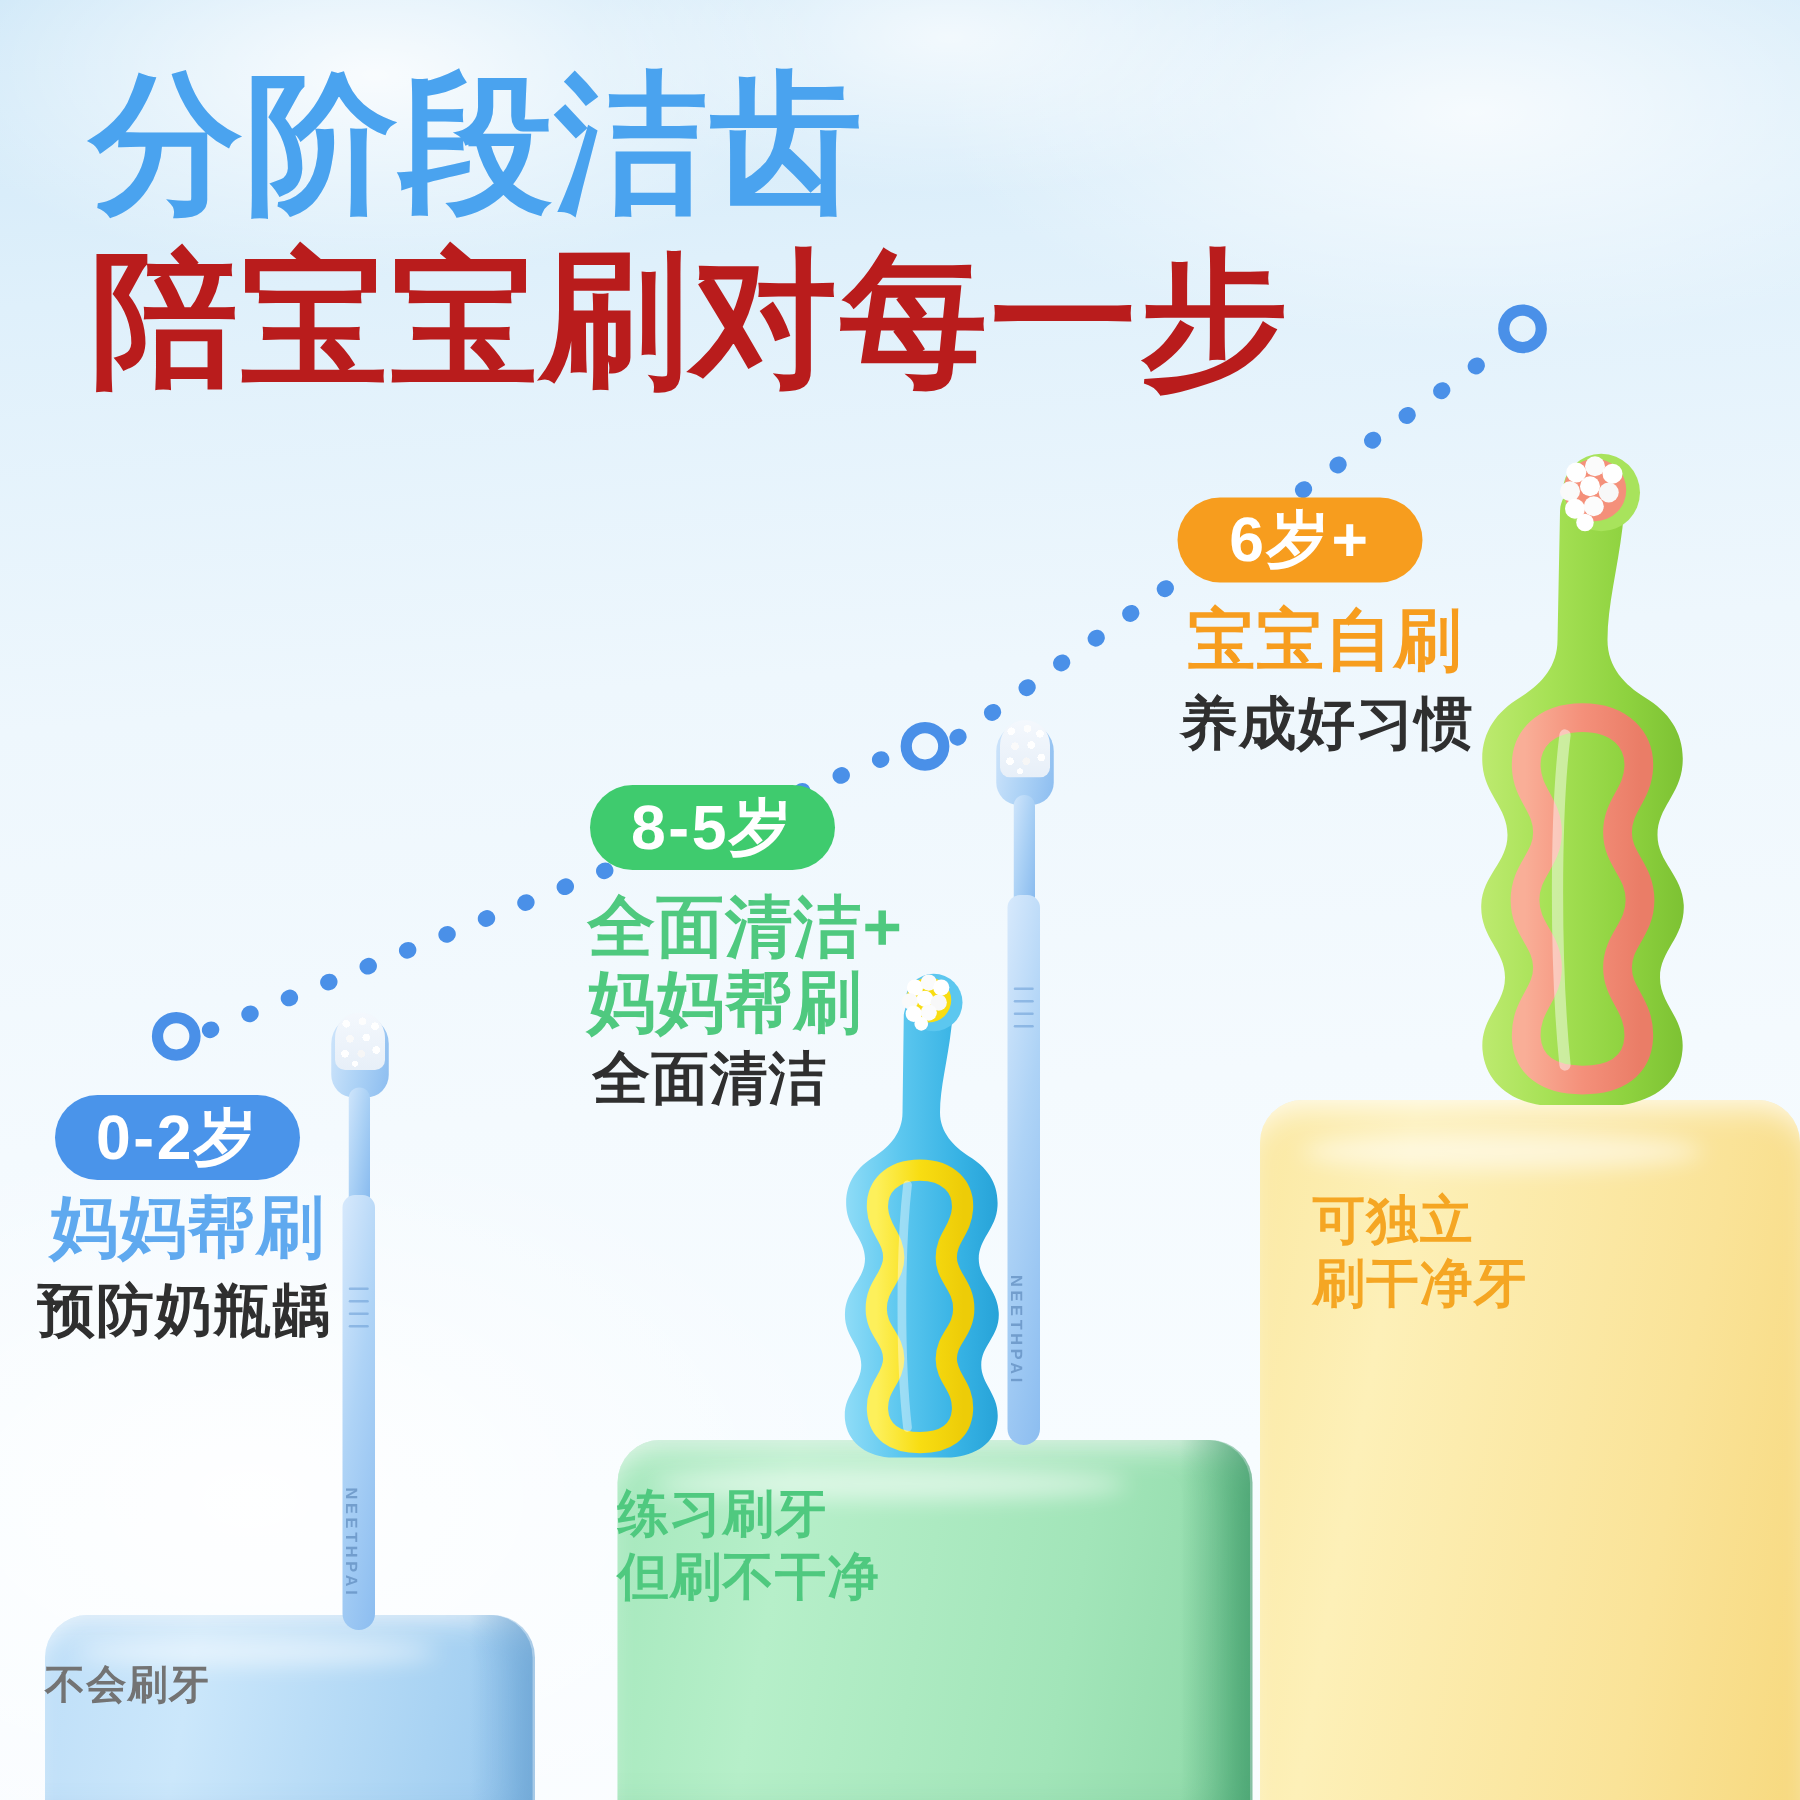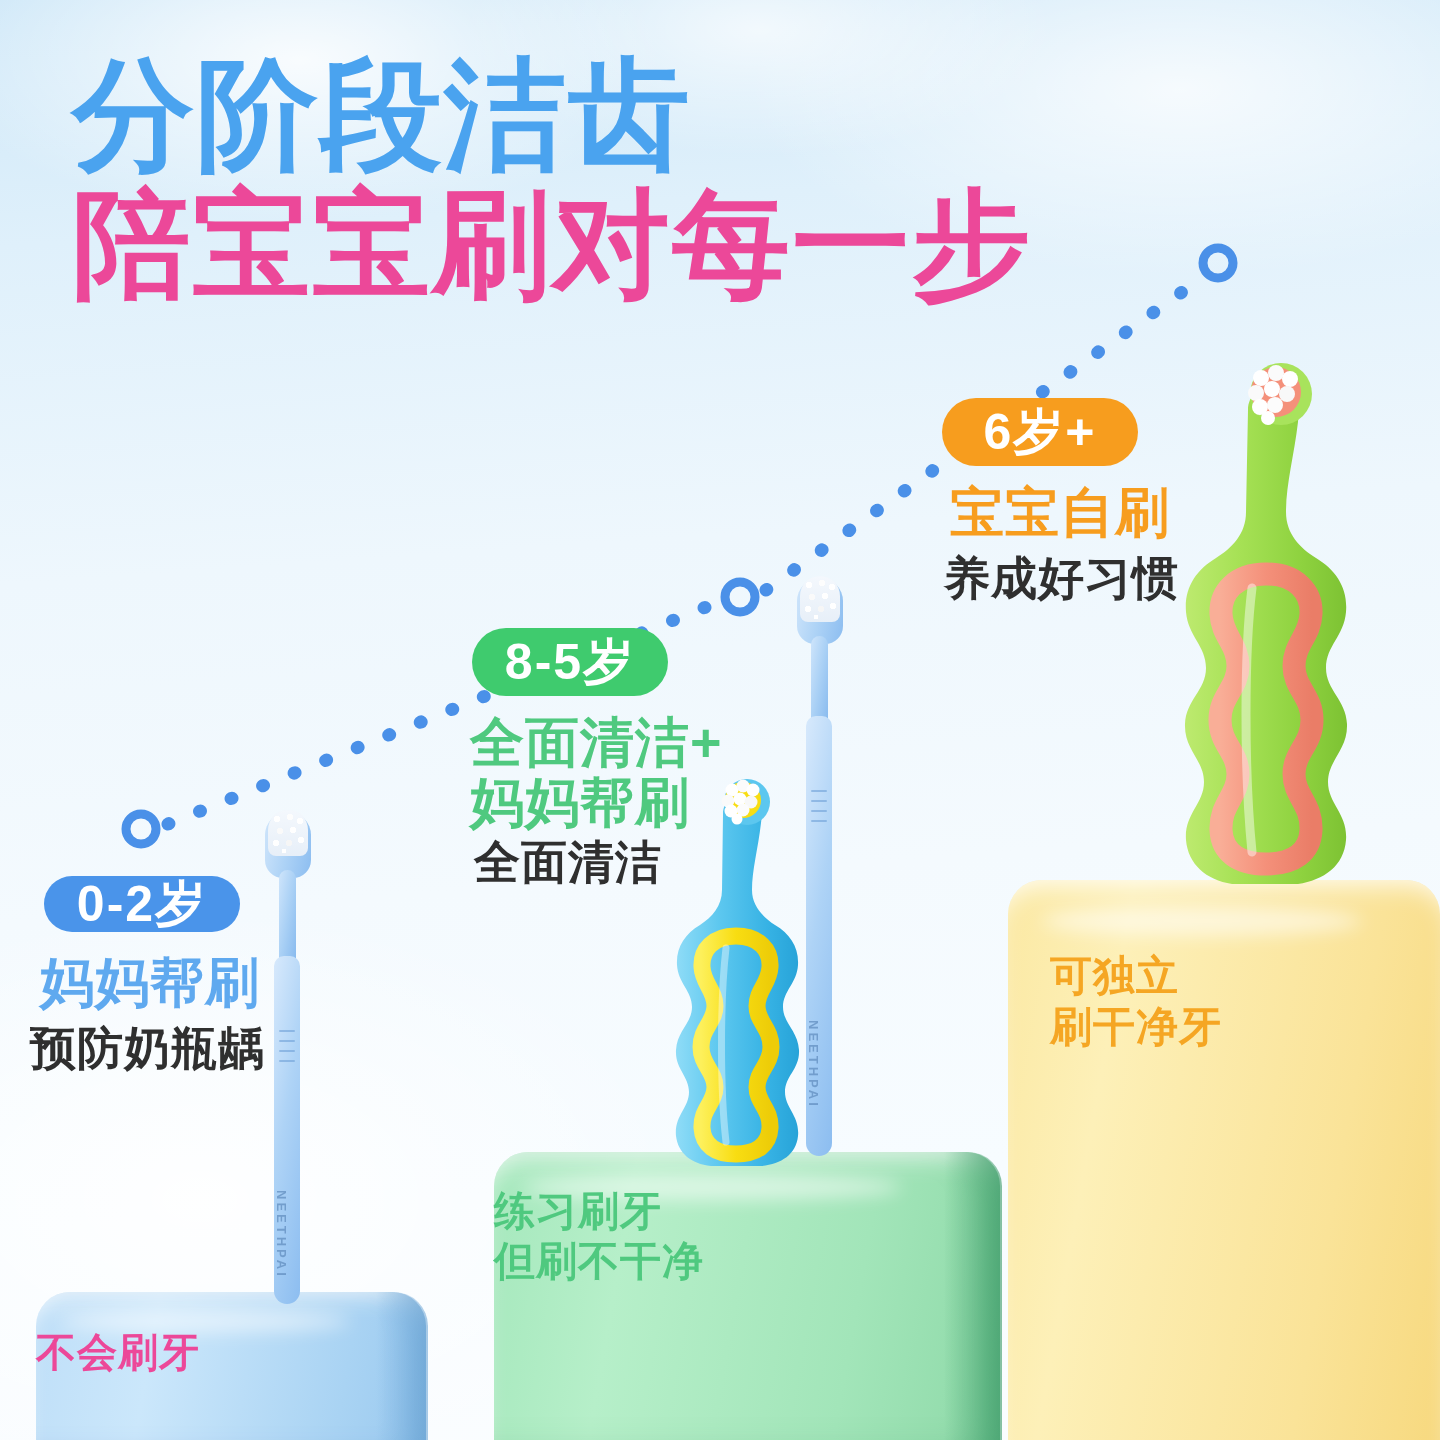--- a/index.html
+++ b/index.html
@@ -13,21 +13,21 @@
       radial-gradient(ellipse 600px 260px at 1180px 90px, rgba(255,255,255,.75) 0%, rgba(255,255,255,0) 72%),
       radial-gradient(ellipse 700px 420px at 200px 1200px, rgba(255,255,255,.9) 0%, rgba(255,255,255,0) 70%),
       linear-gradient(176deg,#cfe8f8 0%, #dff0fb 16%, #eef7fd 38%, #f4fafe 60%, #f7fcff 80%, #fbfdff 100%);
   }
   .stage { position:absolute; inset:0; }
 
   
   .headline { position:absolute; left:72px; top:52px; }
   .h-line { font-weight:700; letter-spacing:2px; line-height:1.04; white-space:nowrap; }
   .h-line1 { font-size:122px; color:#4aa3ef; }
-  .h-line2 { font-size:118px; color:#ec4899; margin-top:4px; }
+  .h-line2 { font-size:118px; color:#b91c1c; margin-top:16px; }
 
   
   .path-svg { position:absolute; left:0; top:0; width:1440px; height:1440px; pointer-events:none; }
 
   
   .platform { position:absolute; border-radius:34px 34px 0 0; }
   .plat-blue {
     left:36px; top:1292px; width:390px; height:150px;
     background:linear-gradient(100deg,#bfdff8 0%, #cbe7fb 30%, #a9d3f3 78%, #9ac9ef 100%);
     box-shadow:inset -26px 0 34px -22px rgba(70,130,180,.45), inset 0 16px 24px -14px rgba(255,255,255,.95);
@@ -51,30 +51,30 @@
     left:1008px; top:880px; width:432px; height:562px;
     background:linear-gradient(100deg,#fbe9a4 0%, #fdf0b8 24%, #fae398 72%, #f7d97f 100%);
     box-shadow:inset 0 18px 26px -14px rgba(255,255,255,.9);
   }
   .plat-hl { position:absolute; border-radius:50%; background:rgba(255,255,255,.55); filter:blur(9px); }
 
   .plat-label {
     position:absolute; text-align:left; font-weight:600; line-height:1.22;
     white-space:pre-line; letter-spacing:1px;
   }
-  .lbl-blue   { left:36px;  top:1328px; width:390px; font-size:40px; color:#ec4899; }
+  .lbl-blue   { left:36px;  top:1328px; width:390px; font-size:32px; color:#737373; }
   .lbl-green  { left:494px; top:1186px; width:420px; font-size:41px; color:#4fc97f; }
   .lbl-yellow { left:1050px;top:950px;  width:360px; font-size:42px; color:#f5a623; }
 
   
   .badge {
     position:absolute; display:flex; align-items:center; justify-content:center;
     border-radius:46px; color:#fff; font-size:50px; font-weight:600; letter-spacing:2px;
   }
-  .badge-blue   { left:44px;  top:876px; width:196px; height:56px; background:#4a94ea; }
+  .badge-blue   { left:44px;  top:876px; width:196px; height:68px; background:#4a94ea; }
   .badge-green  { left:472px; top:628px; width:196px; height:68px; background:#3fcb6e; }
   .badge-orange { left:942px; top:398px; width:196px; height:68px; background:#f79d1e; }
 
   .stage-main {
     position:absolute; font-size:54px; font-weight:700; line-height:1.12;
     letter-spacing:1px; white-space:pre-line;
   }
   .sm-blue   { left:40px;  top:952px; color:#5fa9ef; }
   .sm-green  { left:470px; top:712px; color:#4fc97f; }
   .sm-orange { left:950px; top:482px; color:#f79d1e; }

